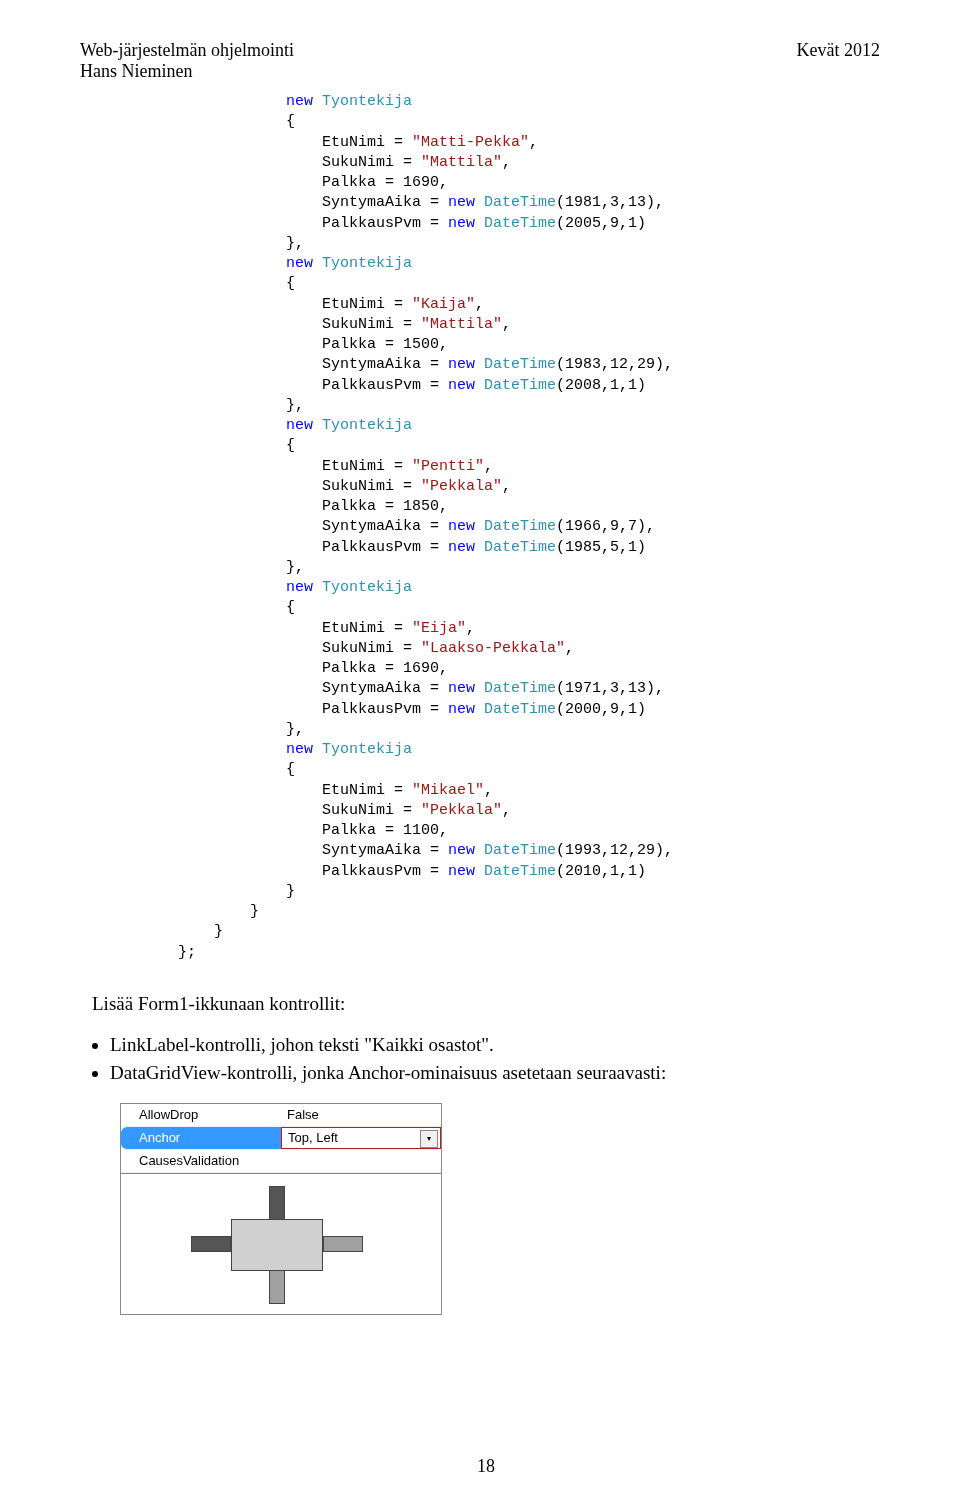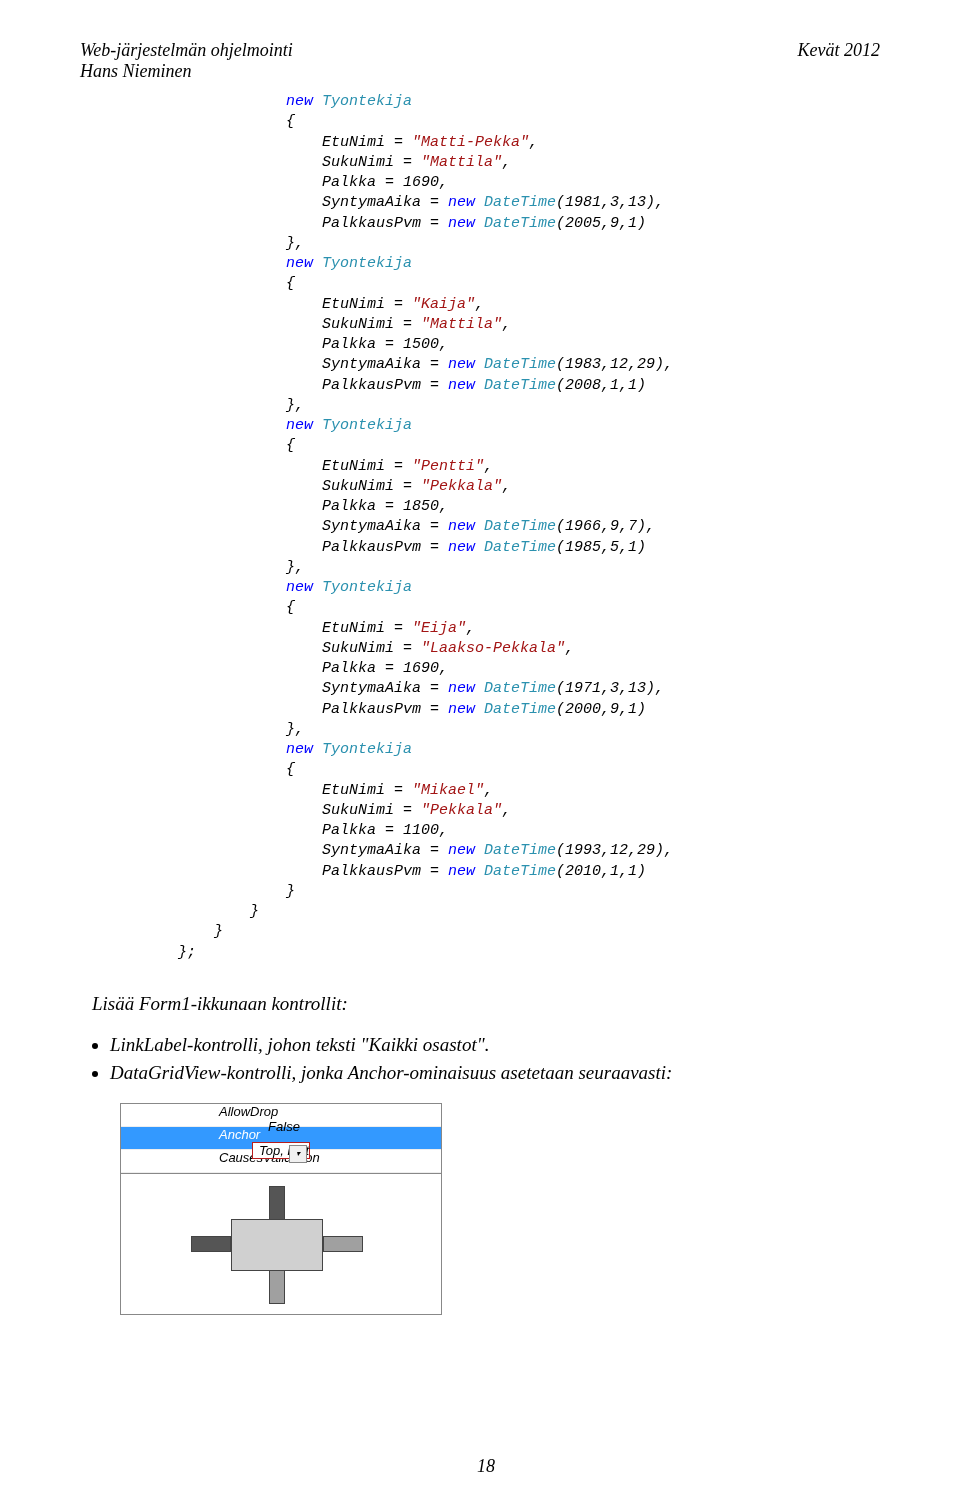--- a/index.html
+++ b/index.html
@@ -8,21 +8,20 @@
     background: #fff;
     font-family: "Times New Roman", Times, serif;
     color: #000;
   }
   .page {
     width: 960px;
     min-height: 1497px;
     box-sizing: border-box;
     padding: 40px 80px 28px 80px;
     position: relative;
-    font-style: italic;
   }
   .hdr-row {
     display: flex;
     justify-content: space-between;
     font-size: 18px;
   }
   .code-block {
     font-family: "Courier New", Courier, monospace;
     font-size: 15px;
     line-height: 1.35;
@@ -53,25 +52,25 @@
     border: 1px solid #888;
     font-family: "Segoe UI", Tahoma, sans-serif;
     font-size: 13px;
     background: #fff;
   }
   .propgrid-row {
     display: flex;
     height: 22px;
     align-items: center;
     border-bottom: 1px solid #eee;
-    flex-direction: column;
   }
   .propgrid-row.selected {
     background: #3399ff;
     color: #fff;
+    border-radius: 6px;
   }
   .propgrid-name {
     width: 160px;
     padding-left: 18px;
     box-sizing: border-box;
   }
   .propgrid-val {
     flex: 1;
     padding-left: 6px;
     position: relative;

